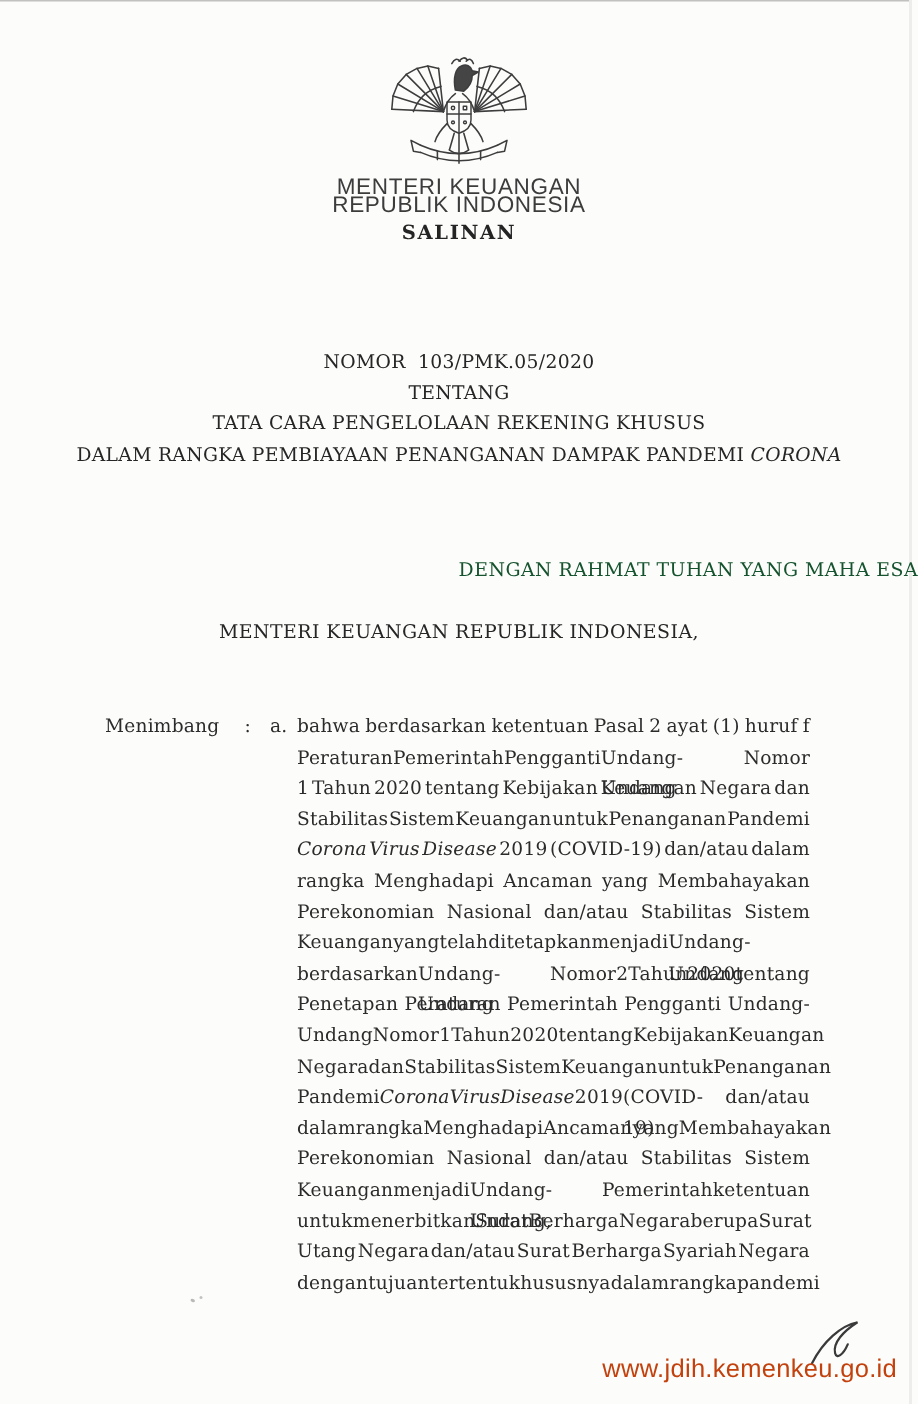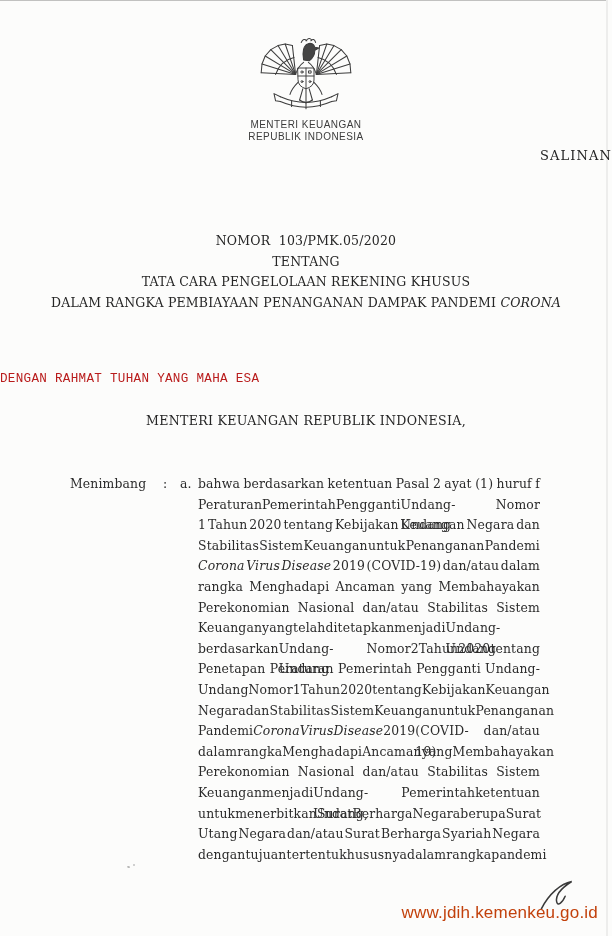--- a/index.html
+++ b/index.html
@@ -15,36 +15,36 @@
   .scan-right-edge{position:absolute;top:0;bottom:0;right:4px;width:2px;background:rgba(110,110,110,.10);}
   .speck{position:absolute;left:127px;top:866px;width:3px;height:2px;background:rgba(60,60,60,.35);border-radius:50%;transform:rotate(20deg);}
   .speck2{position:absolute;left:133px;top:864px;width:2px;height:2px;background:rgba(60,60,60,.3);border-radius:50%;}
 
   .emblem{position:absolute;top:36px;left:50%;transform:translateX(-50%);width:96px;height:80px;}
   .emblem svg{display:block;width:100%;height:100%;}
 
   .ministry{
     position:absolute;top:119px;left:0;right:0;text-align:center;
     font-family:"Liberation Sans","DejaVu Sans",sans-serif;
-    font-size:10px;line-height:11.6px;color:#3c3c3c;letter-spacing:.45px;
+    font-size:15px;line-height:11.6px;color:#3c3c3c;letter-spacing:.45px;
   }
   .salinan{
-    position:absolute;top:148px;left:0;right:0;text-align:right;
-    font-weight:normal;font-size:13px;letter-spacing:1.1px;color:#242424;
+    position:absolute;top:148px;left:0;right:0;text-align:center;
+    font-weight:bold;font-size:13px;letter-spacing:1.1px;color:#242424;
   }
 
   .title-block{
     position:absolute;top:231px;left:36px;right:36px;
     text-align:center;font-size:12.5px;color:#262626;letter-spacing:.2px;
   }
   .tline{height:20.6px;line-height:20.6px;white-space:pre-wrap;}
 
   .invocation{
-    position:absolute;top:372px;left:0;right:0;text-align:left;
-    font-size:12.6px;letter-spacing:.3px;color:#b91c1c;font-family:Liberation Mono, monospace;
+    position:absolute;top:372px;left:0;right:0;text-align:right;
+    font-size:12.6px;letter-spacing:.3px;color:#14532d;
   }
   .authority{
     position:absolute;top:413px;left:0;right:0;text-align:center;
     font-size:12.6px;letter-spacing:.3px;color:#262626;
   }
 
   .consider{
     position:absolute;top:474px;left:70px;
     display:grid;grid-template-columns:93px 17px 18px 342px;
     align-items:start;

